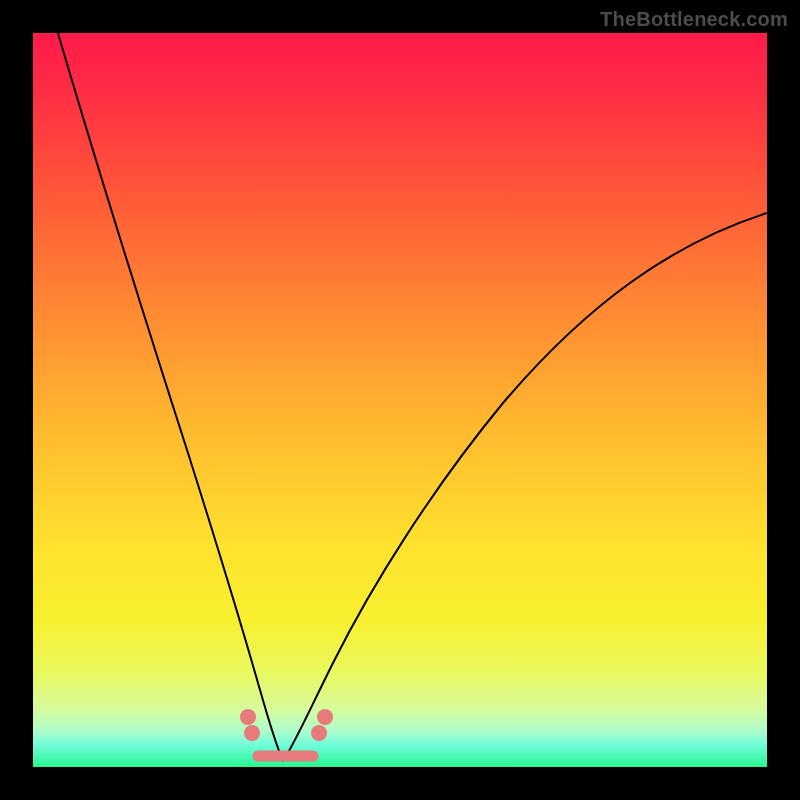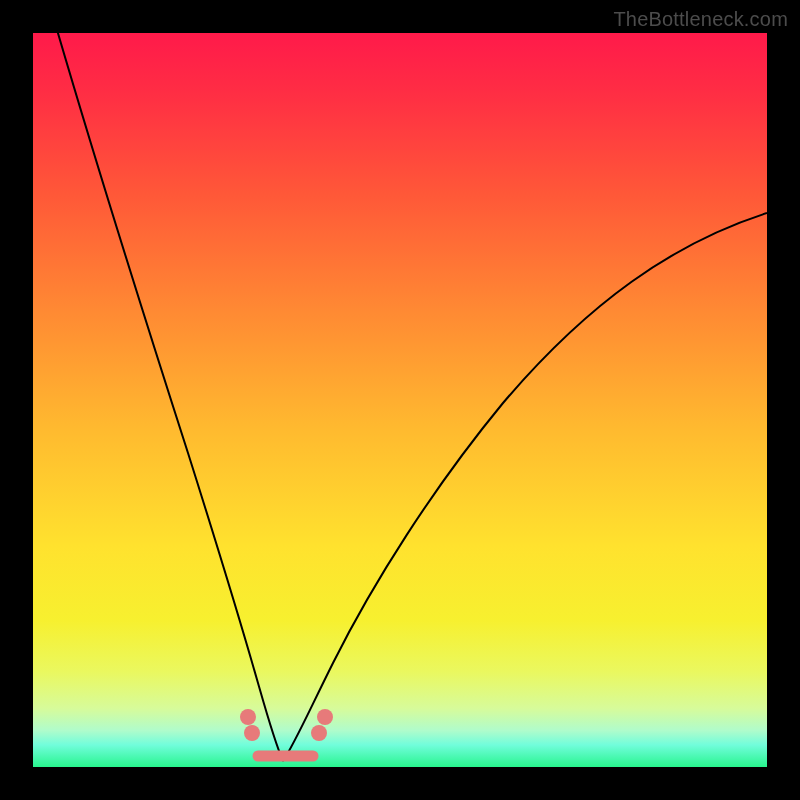--- a/index.html
+++ b/index.html
@@ -40,21 +40,21 @@
       #28f58e 100%
     );
     overflow: hidden;
   }
   .watermark {
     position: absolute;
     top: 8px;
     right: 12px;
     color: #4c4c4c;
     font-size: 20px;
-    font-weight: 400;
+    font-weight: 700;
     letter-spacing: 0.2px;
     z-index: 5;
   }
   svg.curves {
     position: absolute;
     left: 0;
     top: 0;
     width: 734px;
     height: 734px;
   }

